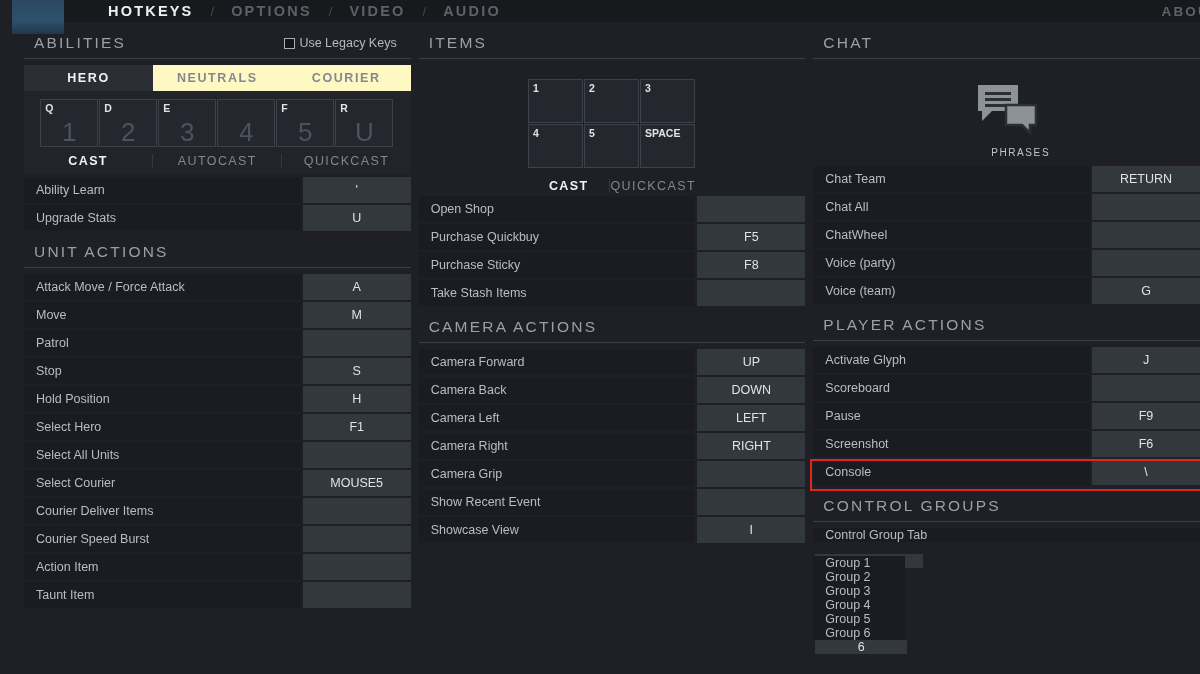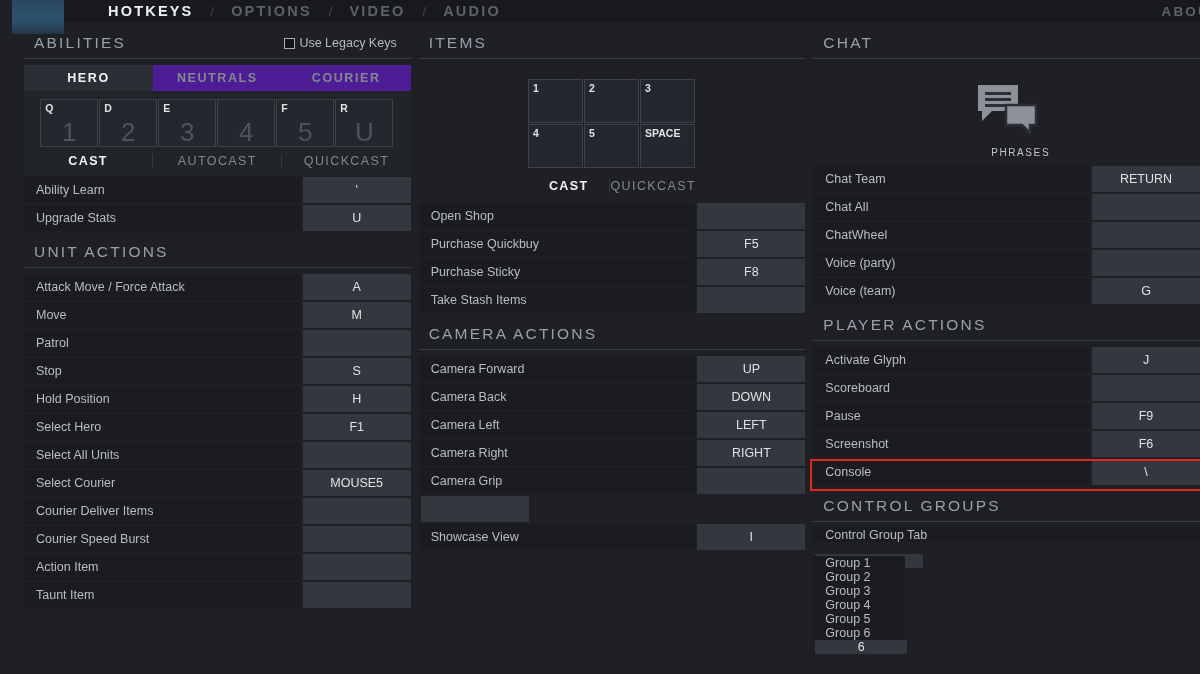--- a/index.html
+++ b/index.html
@@ -53,21 +53,21 @@
   .legacy {
     display: flex; align-items: center; gap: 4px;
     font-size: 12.5px; color: #b6bac0; padding-right: 14px;
   }
   .chk {
     width: 11px; height: 11px; background: #131418;
     border: 1px solid #a9adb4;
   }
 
   
-  .abtabs { display: flex; height: 26px; background: #4c1d95; justify-content: flex-end; }
+  .abtabs { display: flex; height: 26px; background: #fef9c3; justify-content: flex-end; }
   .abtab {
     flex: 1; display: flex; align-items: center; justify-content: center;
     font-size: 12.5px; letter-spacing: 1.6px; font-weight: bold; color: #84888f;
   }
   .abtab.active { background: #2b2e35; color: #f0f2f5; }
 
   .keygrid {
     background: #212429; padding: 8px 0 0 0;
     display: flex; justify-content: center; gap: 0px;
   }
@@ -304,21 +304,21 @@
           <div class="itembox">
               <span class="sub">SPACE</span>
             </div>
         </div>
         <div class="itemcast">
           <div class="castcell active">CAST</div>
           <div class="castcell">QUICKCAST</div>
         </div>
       </div>
 
-      <div class="rows" style="margin-top:10px;">
+      <div class="rows" style="margin-top:3px;">
         <div class="row">
             <div class="name">Open Shop</div>
             <div class="key"></div>
           </div>
         <div class="row">
             <div class="name">Purchase Quickbuy</div>
             <div class="key">F5</div>
           </div>
         <div class="row">
             <div class="name">Purchase Sticky</div>
@@ -348,20 +348,21 @@
           </div>
         <div class="row">
             <div class="name">Camera Right</div>
             <div class="key">RIGHT</div>
           </div>
         <div class="row">
             <div class="name">Camera Grip</div>
             <div class="key"></div>
           </div>
         <div class="row">
+            <div class="name">Show Recent Event</div>
             <div class="key"></div>
           </div>
         <div class="row">
             <div class="name">Showcase View</div>
             <div class="key">I</div>
           </div>
       </div>
     </div>
 
     <div class="col c3">

